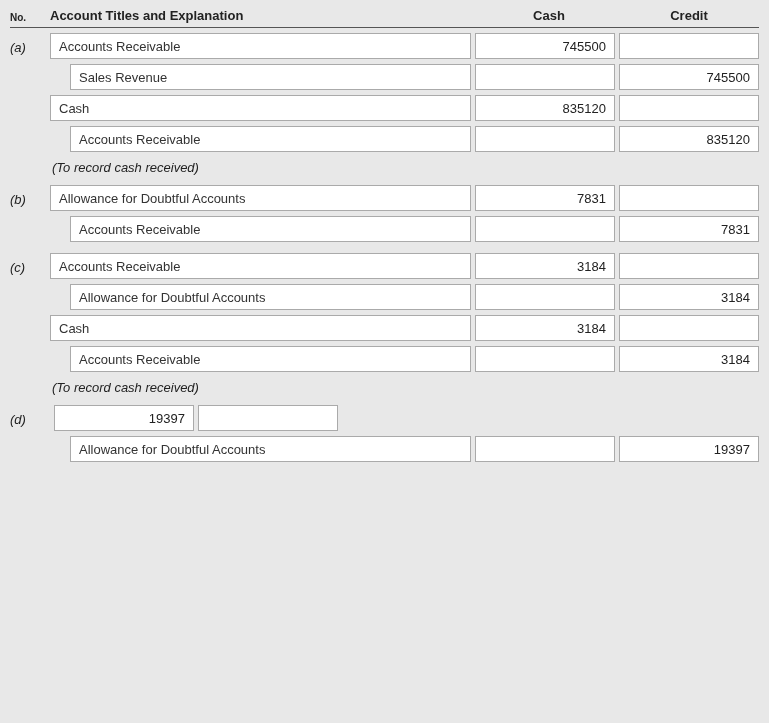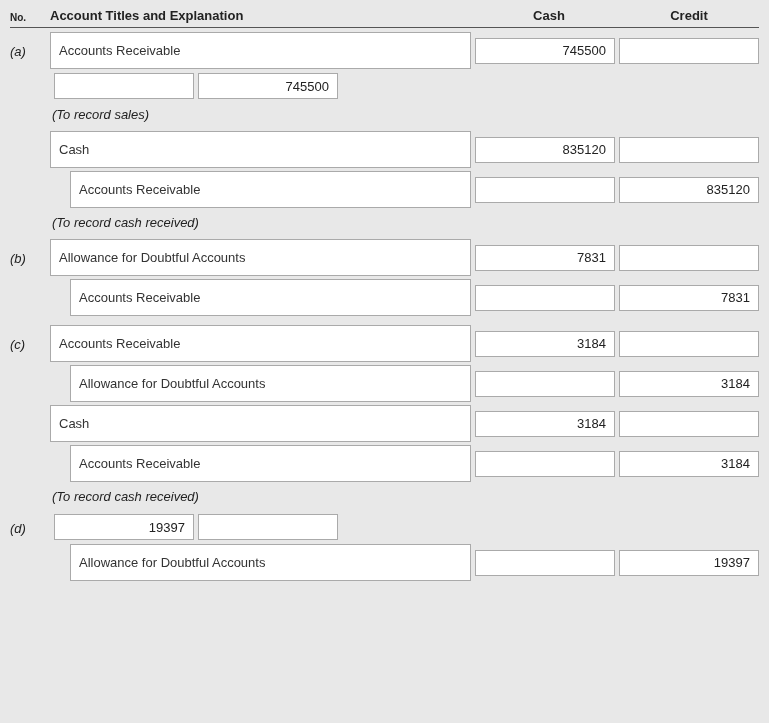--- a/index.html
+++ b/index.html
@@ -62,21 +62,21 @@
     .entry-label {
       width: 40px;
       font-size: 13px;
       font-style: italic;
       padding-top: 2px;
     }
     .account-box {
       flex: 1;
       background: white;
       border: 1px solid #aaa;
-      height: 37px;
+      height: 26px;
       display: flex;
       align-items: center;
       padding-left: 8px;
       font-size: 13px;
       color: #333;
     }
     .account-box.indented {
       margin-left: 20px;
     }
     .debit-box {
@@ -134,26 +134,23 @@
 
     <div class="entry-row">
       <div class="entry-label">(a)</div>
       <div class="account-box">Accounts Receivable</div>
       <div class="debit-box">745500</div>
       <div class="credit-box"></div>
     </div>
 
     <div class="entry-row">
       <div class="entry-label"></div>
+      <div class="account-box indented">Sales Revenue</div>
       <div class="debit-box"></div>
       <div class="credit-box">745500</div>
-    </div>
-    <div class="note-row">
-      <div class="note-label"></div>
-      <div class="note-text">(To record sales)</div>
     </div>
 
     <div class="entry-row">
       <div class="entry-label"></div>
       <div class="account-box">Cash</div>
       <div class="debit-box">835120</div>
       <div class="credit-box"></div>
     </div>
 
     <div class="entry-row">

